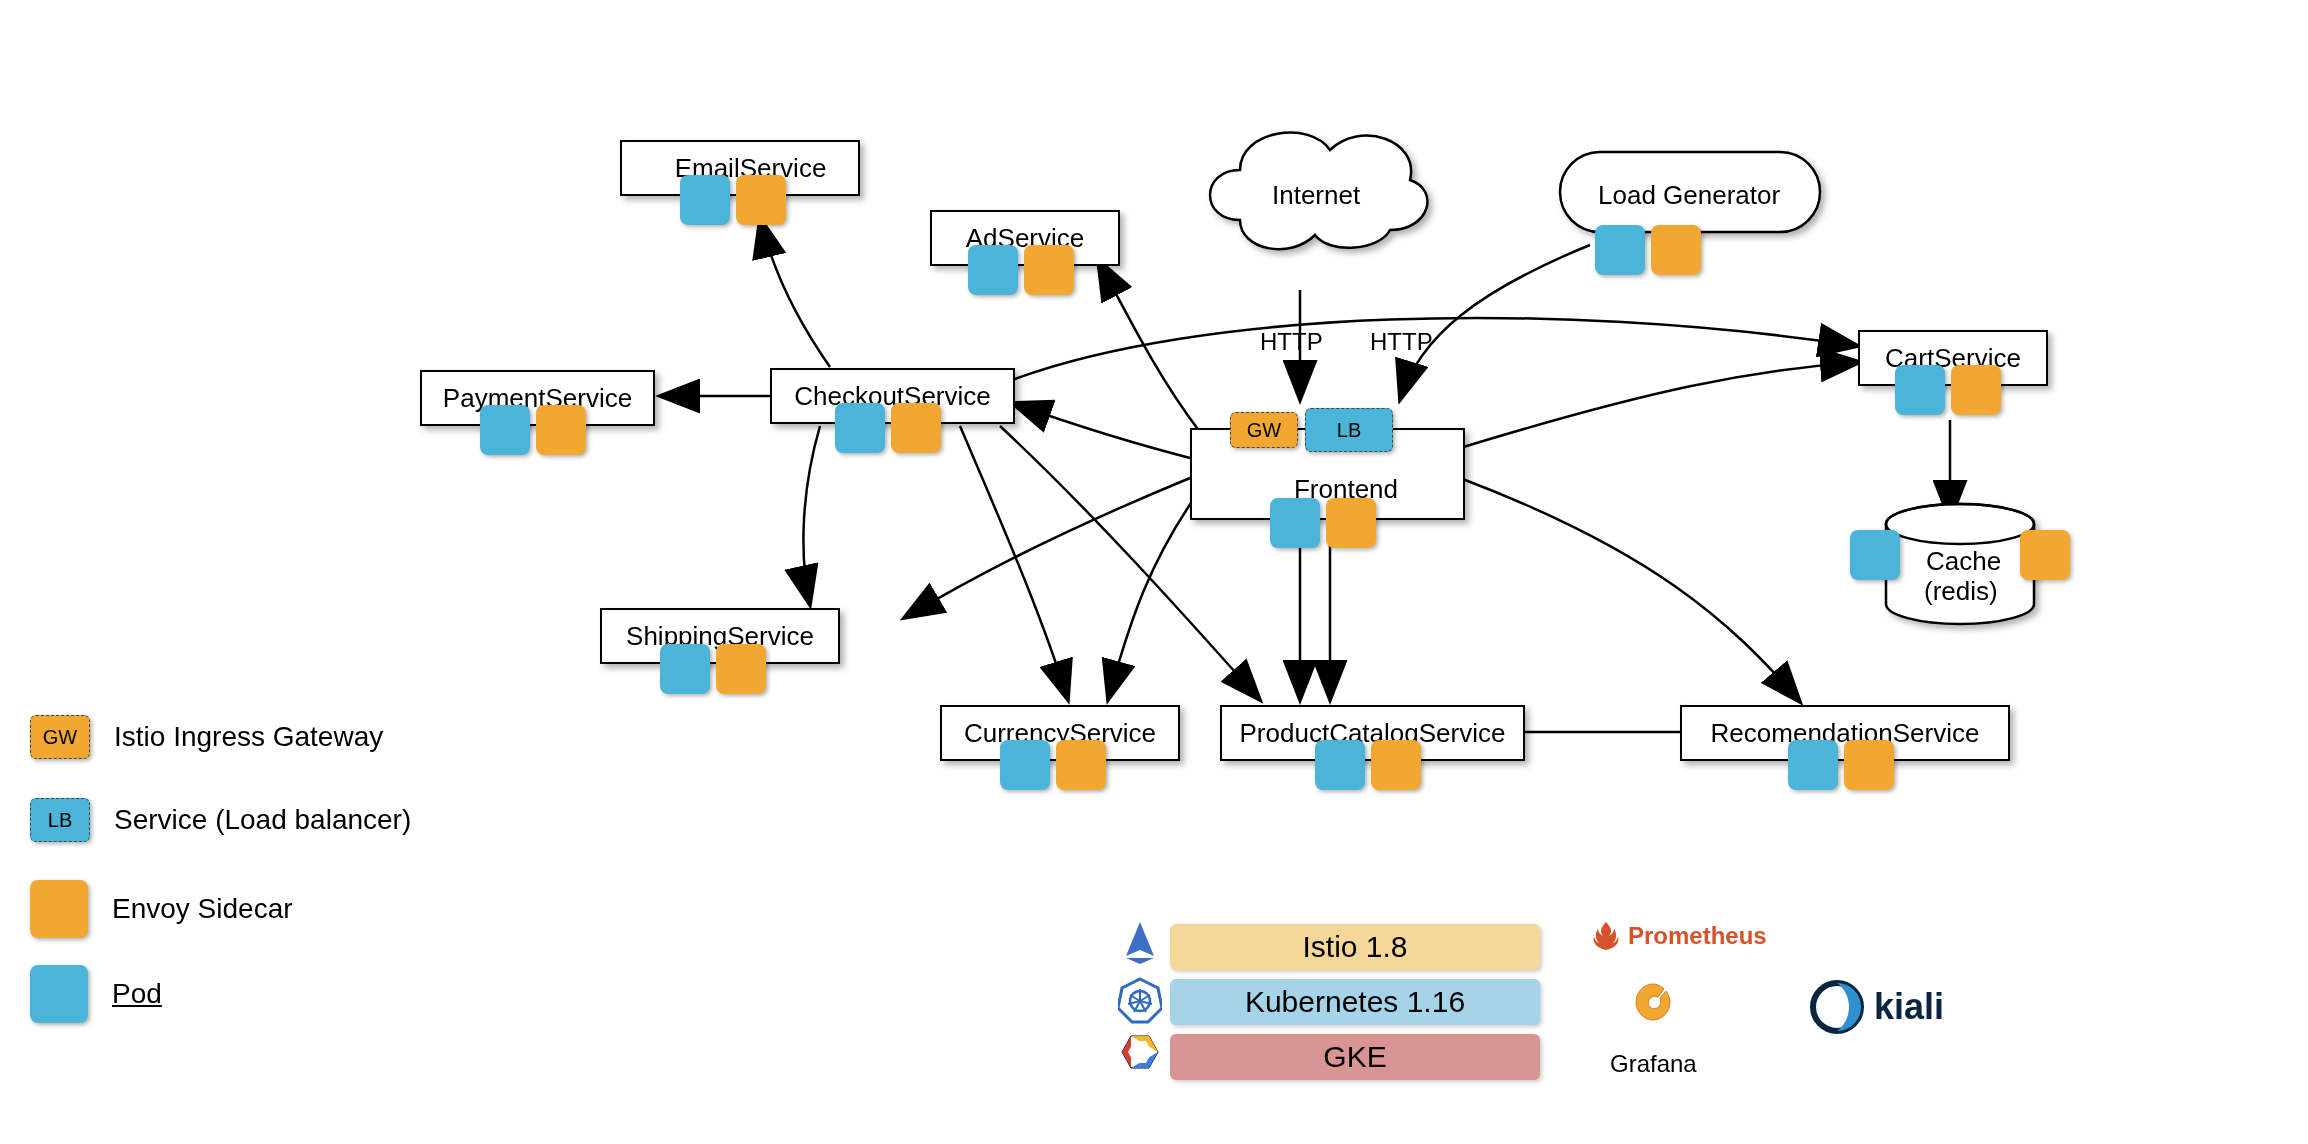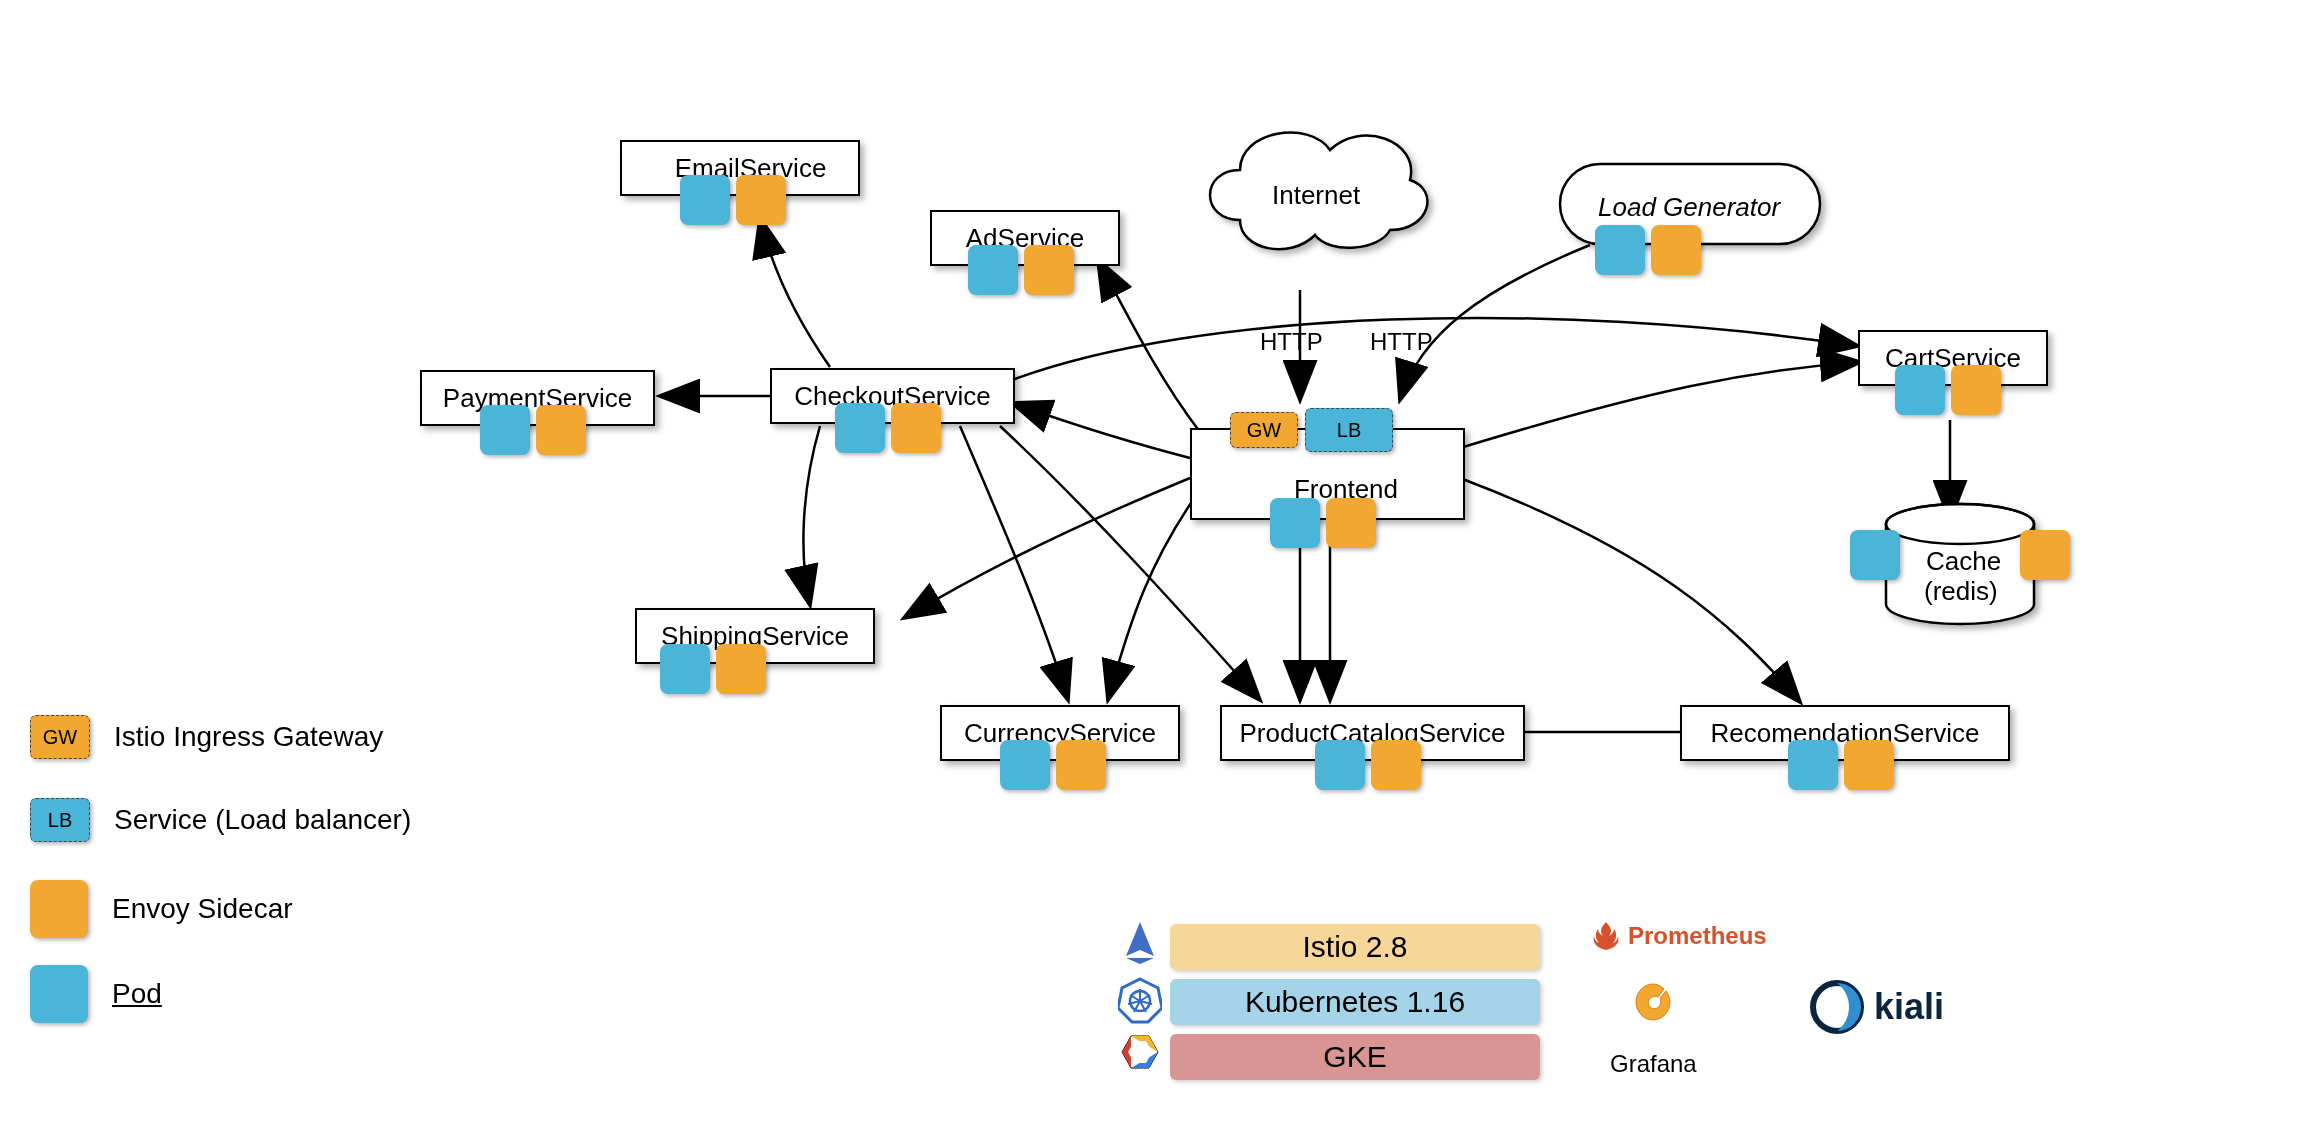--- a/index.html
+++ b/index.html
@@ -154,21 +154,21 @@
   <path d="M 1950 420 L 1950 520" stroke="#000" stroke-width="2.5" fill="none" marker-end="url(#ah)"></path>
 </svg>
 
 <div class="cloud" style="left:1190px; top:110px;">
   <svg width="250" height="160">
     <path d="M 50 110 C 10 110 10 60 50 60 C 50 20 120 10 140 40 C 170 10 230 30 220 70 C 250 80 240 120 200 120 C 190 140 140 145 125 125 C 100 150 50 140 50 110 Z" fill="#fff" stroke="#000" stroke-width="2.5"></path>
   </svg>
   <span class="cloud-label" style="left:82px; top:70px;">Internet</span>
 </div>
 
-<div class="cloud" style="left:1550px; top:144px;font-style:italic;">
+<div class="cloud" style="left:1550px; top:132px;">
   <svg width="280" height="120">
     <rect x="10" y="20" width="260" height="80" rx="40" fill="#fff" stroke="#000" stroke-width="2.5"></rect>
   </svg>
   <span class="cloud-label" style="left:48px; top:48px;">Load Generator</span>
 </div>
 <div class="sq-pair" style="left:1595px; top:225px;">
   <div class="sq blue"></div>
   <div class="sq orange"></div>
 </div>
 
@@ -214,21 +214,21 @@
   <span>LB</span>
 </div>
 <div class="sq-pair" style="left:1270px; top:498px;">
   <div class="sq blue"></div>
   <div class="sq orange"></div>
 </div>
 
 <span class="edge-label" style="left:1260px; top:328px;">HTTP</span>
 <span class="edge-label" style="left:1370px; top:328px;">HTTP</span>
 
-<div class="node" style="left:635px; top:608px; width:240px; height:56px;">
+<div class="node" style="left:600px; top:608px; width:240px; height:56px;">
   <span>ShippingService</span>
 </div>
 <div class="sq-pair" style="left:660px; top:644px;">
   <div class="sq blue"></div>
   <div class="sq orange"></div>
 </div>
 
 <div class="node" style="left:940px; top:705px; width:240px; height:56px;">
   <span>CurrencyService</span>
 </div>
@@ -290,21 +290,21 @@
 <div class="legend-row" style="left:30px; top:880px;">
   <div class="legend-sq" style="background:#f2a730;"></div>
   <span class="legend-text">Envoy Sidecar</span>
 </div>
 <div class="legend-row" style="left:30px; top:965px;text-decoration:underline;">
   <div class="legend-sq" style="background:#4bb4d9;"></div>
   <span class="legend-text">Pod</span>
 </div>
 
 <div class="stack-pill" style="left:1170px; top:924px; background:#f5d79a;">
-  <span>Istio 2.8</span>
+  <span>Istio 1.8</span>
 </div>
 <div class="stack-pill" style="left:1170px; top:979px; background:#a5d3e8;">
   <span>Kubernetes 1.16</span>
 </div>
 <div class="stack-pill" style="left:1170px; top:1034px; background:#d99494;">
   <span>GKE</span>
 </div>
 
 <div class="logo" style="left:1120px; top:920px;">
   <svg width="40" height="46">

